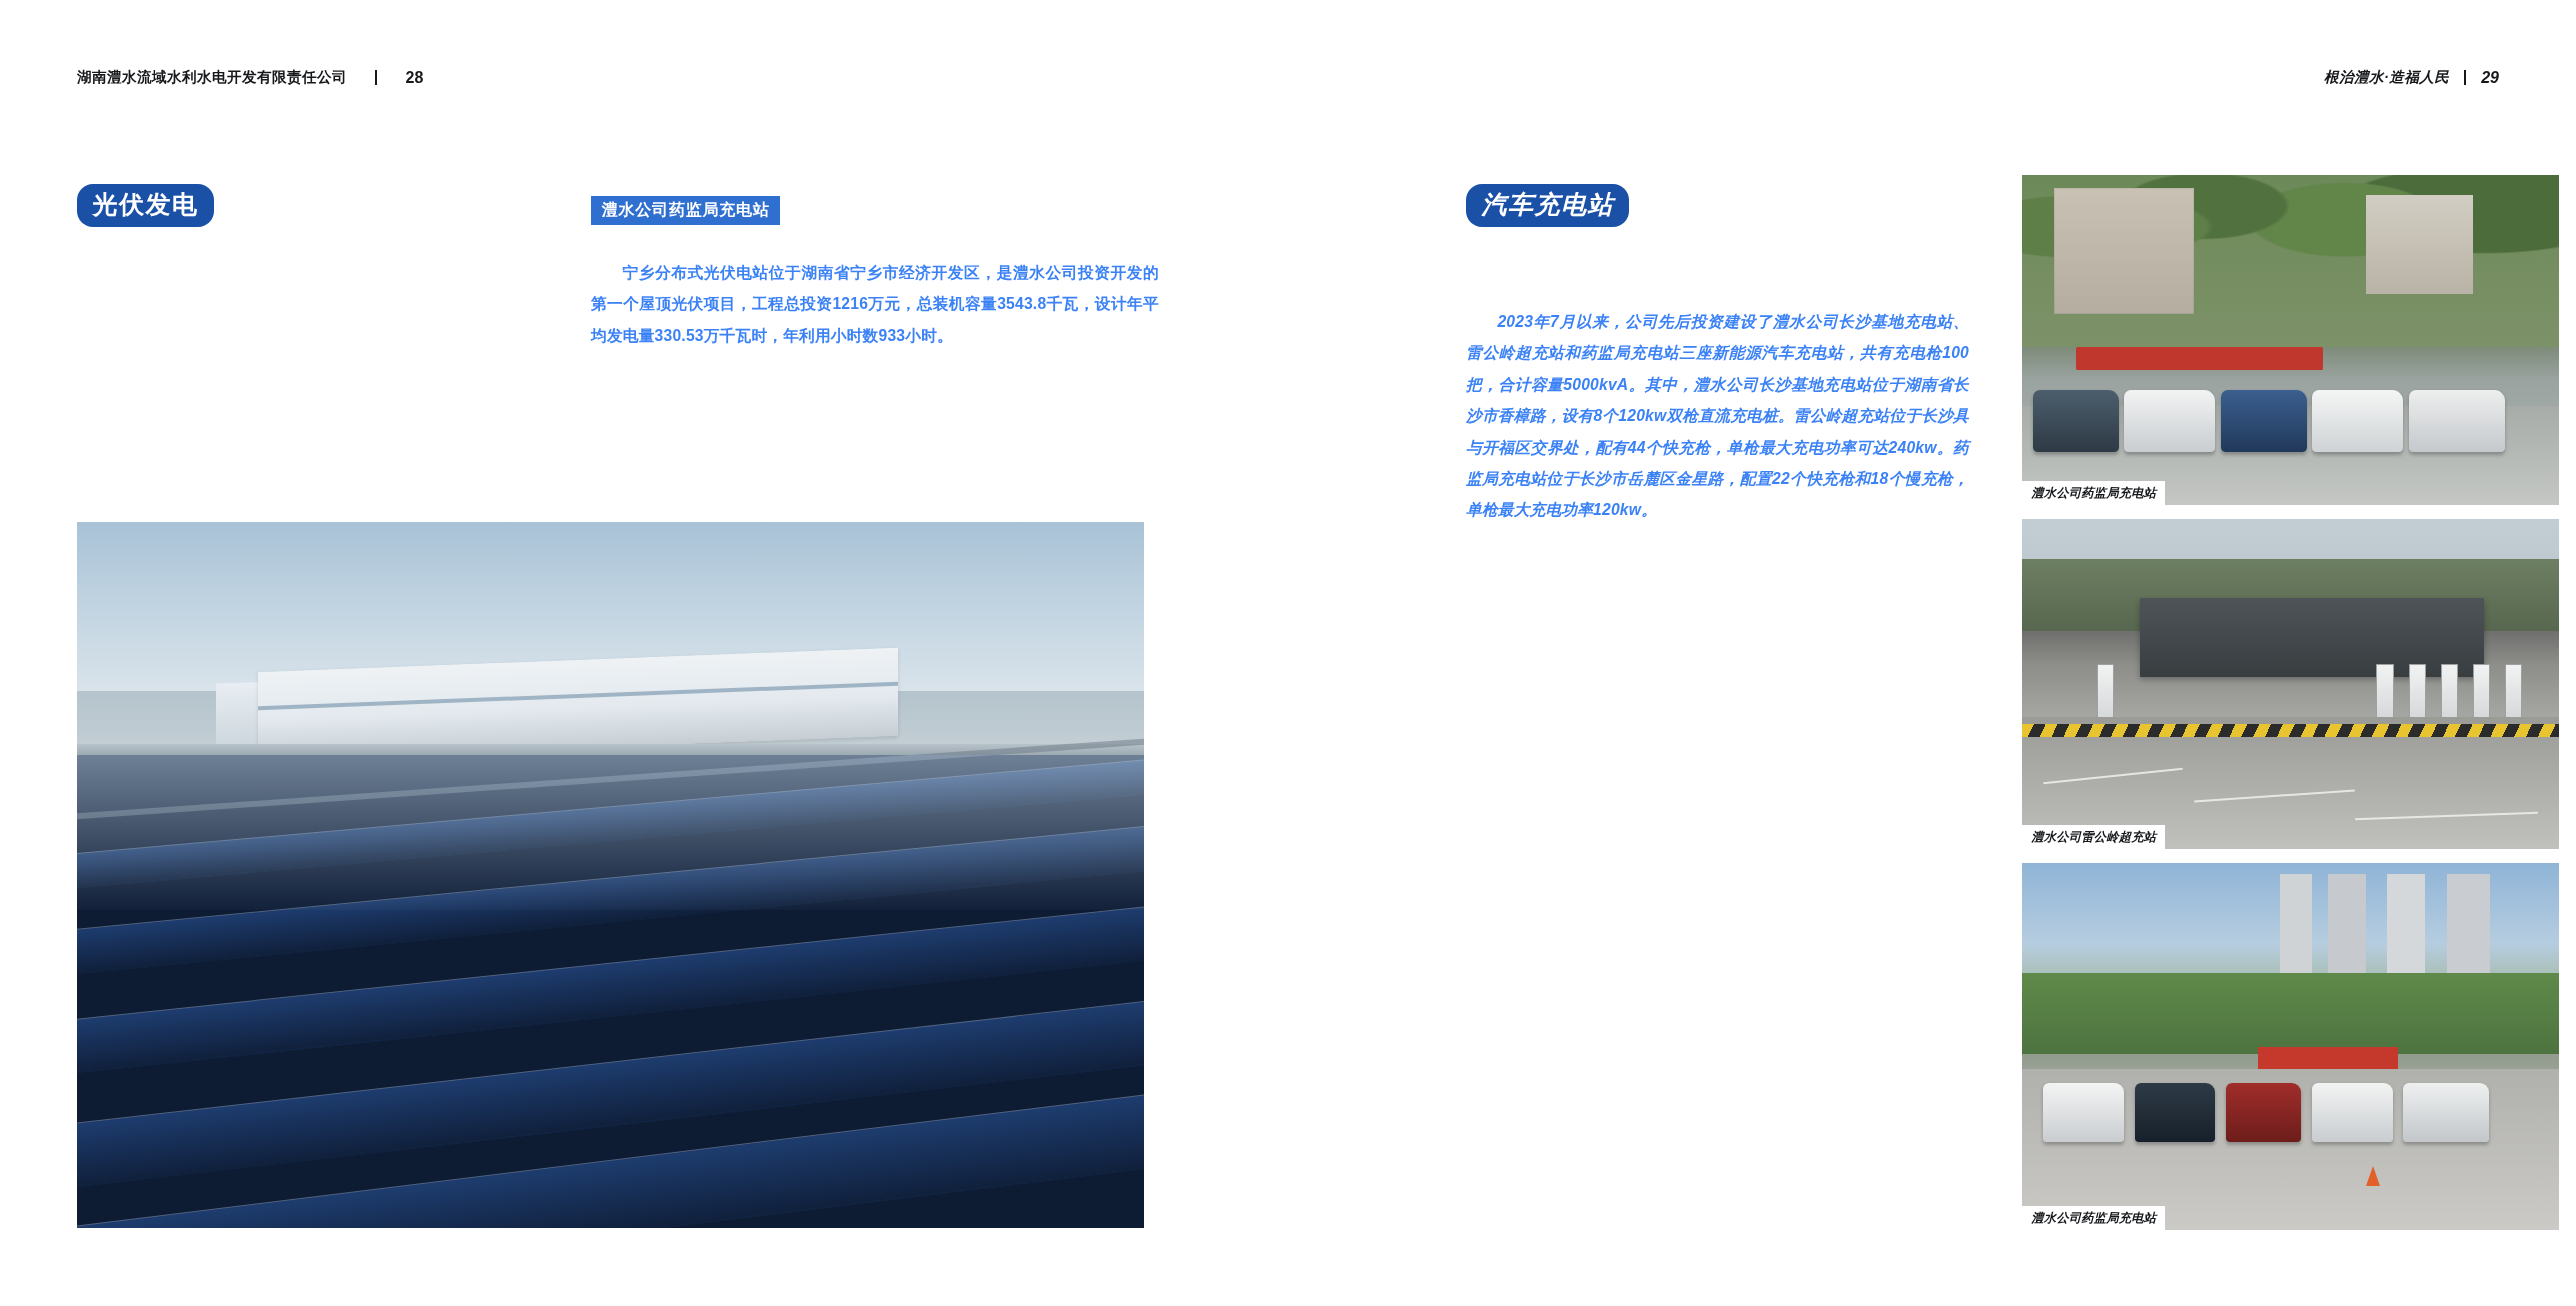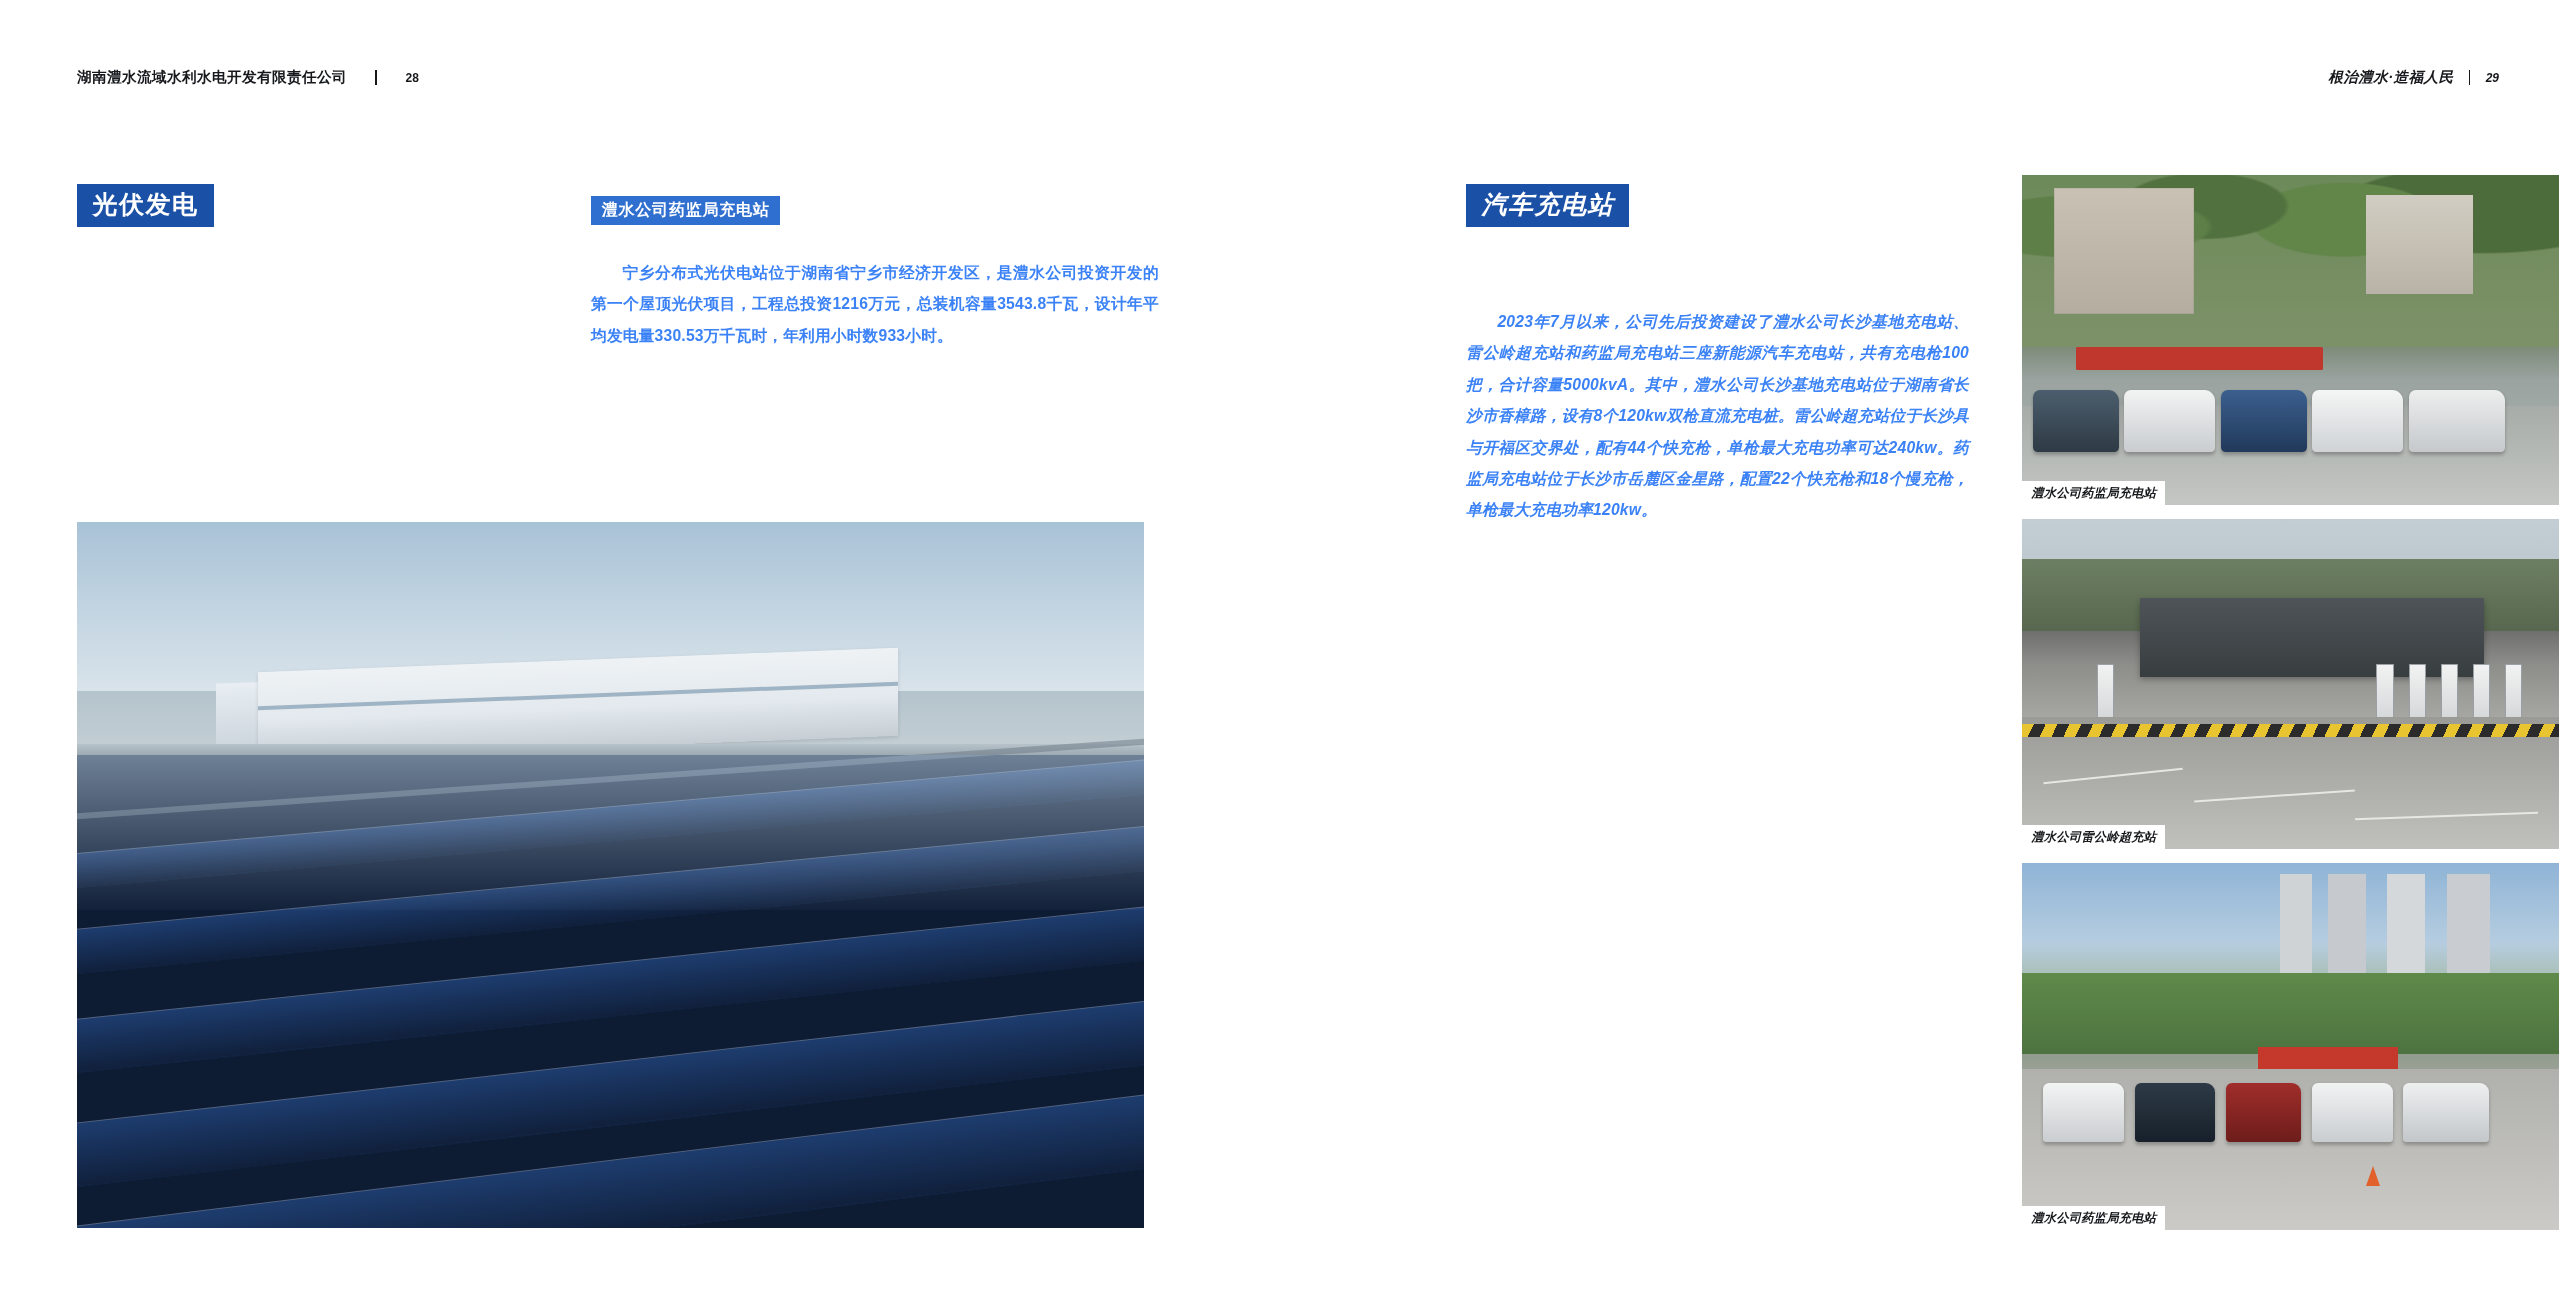--- a/index.html
+++ b/index.html
@@ -40,36 +40,37 @@
   .runhead.left { left: 77px; gap: 24px; }
   .runhead.right { right: 77px; }
   .runhead .sep {
     display: inline-block;
     width: 1.5px;
     height: 15.4px;
     background: #16181b;
     margin: 0 4.6px;
   }
   .runhead .pagenum {
-    font-size: 12px;
+    font-size: 16px;
     font-weight: bold;
     letter-spacing: 0;
   }
 
   
   .badge-big {
     position: absolute;
     background: #1a50a5;
     color: #ffffff;
     font-size: 25px;
     font-weight: bold;
     letter-spacing: 1.5px;
     padding: 8.4px 15.4px 10px 15.4px;
     line-height: 1;
     white-space: nowrap;
+    border-radius: 16px;
   }
   .badge-sub {
     position: absolute;
     background: #2f6fd0;
     color: #ffffff;
     font-size: 16px;
     font-weight: bold;
     letter-spacing: 0.8px;
     padding: 6.1px 10.7px 7px 10.7px;
     line-height: 1;

